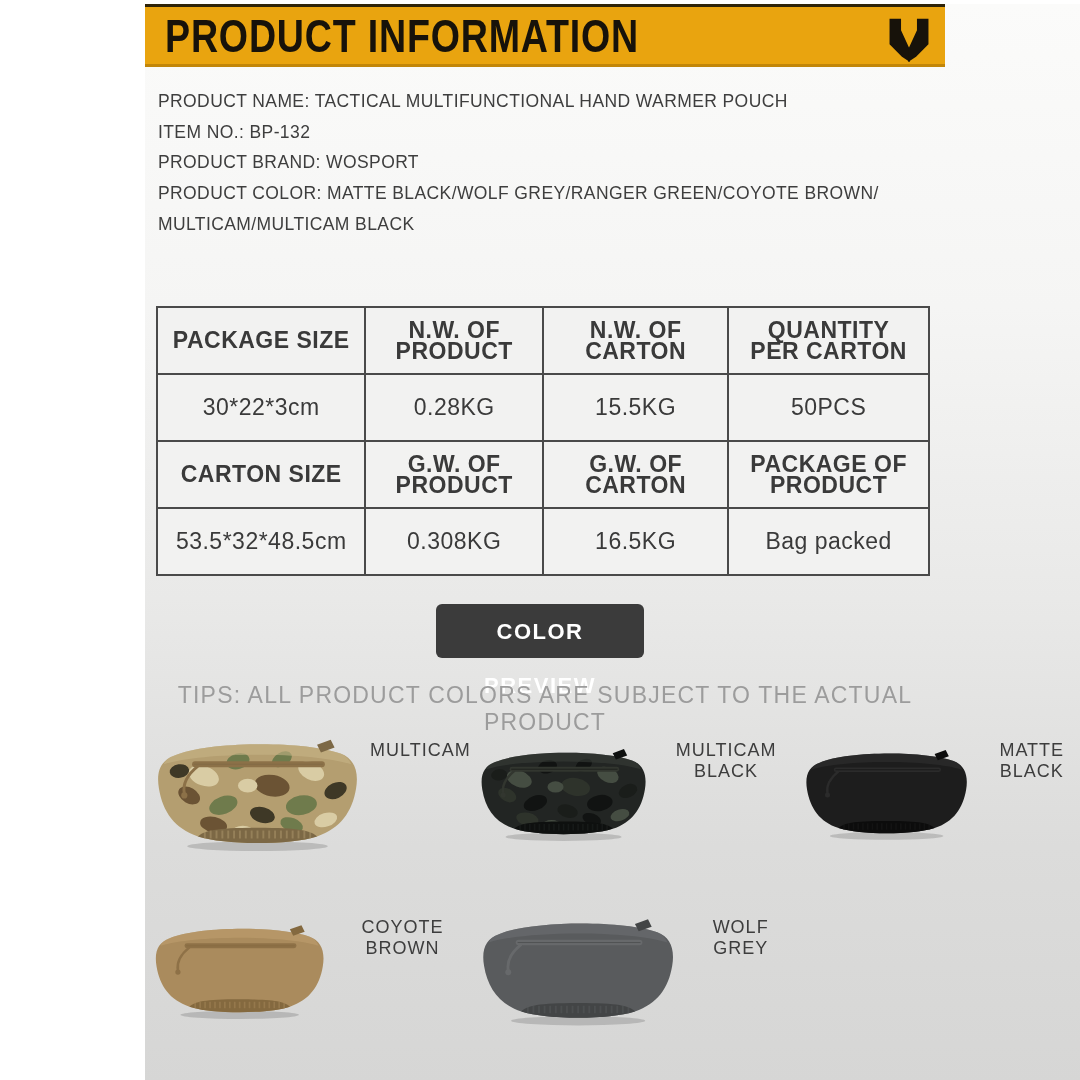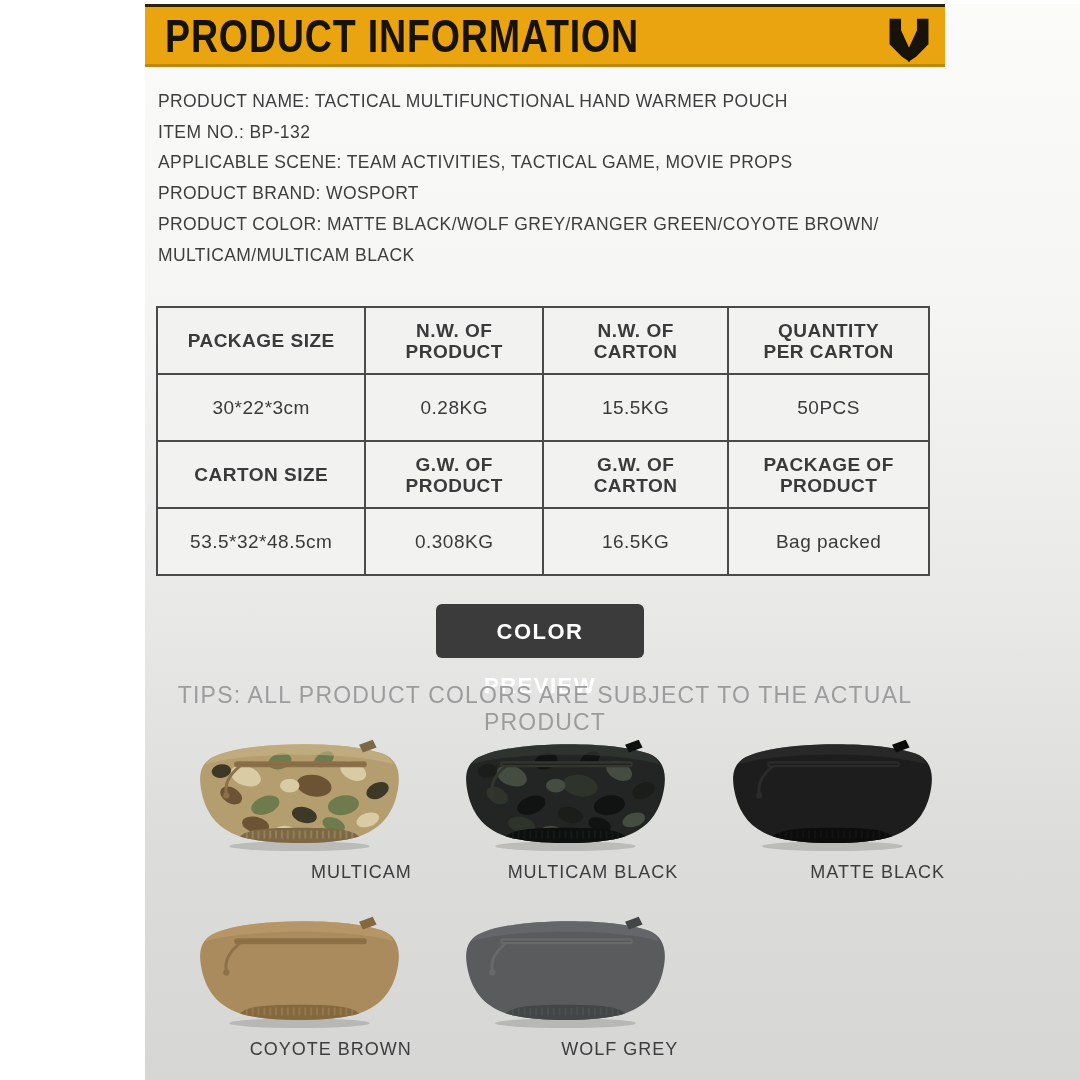--- a/index.html
+++ b/index.html
@@ -32,40 +32,40 @@
     font-size:17.5px;color:#3e3e3e;letter-spacing:.4px;line-height:30.7px;
   }
   
   table.spec{
     position:absolute;left:11px;top:302px;width:774px;
     border-collapse:collapse;table-layout:fixed;
     background:#f2f2f1;
   }
   table.spec td{
     border:2px solid #4a4a4a;height:65px;text-align:center;vertical-align:middle;
-    font-size:19px;color:#3a3a3a;letter-spacing:.5px;line-height:21px;padding:0 12px;
+    font-size:23px;color:#3a3a3a;letter-spacing:.5px;line-height:21px;padding:0 12px;
   }
   table.spec tr.hdr td{font-weight:bold;}
   
   .preview-btn{
     position:absolute;left:291px;top:600px;width:208px;height:54px;
     background:#3b3b3b;border-radius:6px;border:none;cursor:pointer;
     color:#ffffff;font-family:"Liberation Sans",sans-serif;
     font-size:22px;font-weight:bold;letter-spacing:1.5px;line-height:54px;text-align:center;
   }
   .tips{
     position:absolute;left:0;top:678px;width:800px;text-align:center;
     font-size:23px;color:#9c9c9c;letter-spacing:1.2px;
   }
   
   .swatch-grid{
     position:absolute;left:0;top:728px;width:800px;
     display:grid;grid-template-columns:repeat(3,1fr);grid-row-gap:12px;
   }
-  .swatch{display:flex;flex-direction:column;align-items:flex-end;height:165px;}
+  .swatch{display:flex;flex-direction:row;align-items:flex-start;height:165px;}
   .swatch svg{width:225px;height:122px;}
   .swatch .lbl{
     margin-top:8px;font-size:18px;color:#3d3d3d;letter-spacing:1px;text-align:center;
   }
   
   .pouch .body{fill:var(--base);}
   .pouch .sheen{fill:var(--hi);opacity:.55;}
   .pouch .band{fill:var(--shade);}
   .pouch .ribs{stroke:var(--base);opacity:.45;}
   .pouch .zip{fill:var(--zip);}
@@ -97,21 +97,20 @@
     <div class="title">PRODUCT INFORMATION</div>
     <svg class="logo" viewBox="0 0 44 52">
       <polygon points="0,3 13,3 13,16 23,38 23,52 14,46 0,32" fill="#17120a"></polygon>
       <polygon points="44,3 31,3 31,16 21,38 21,52 30,46 44,32" fill="#17120a"></polygon>
     </svg>
   </div>
 
   <div class="details">
     <div>PRODUCT NAME: TACTICAL MULTIFUNCTIONAL HAND WARMER POUCH</div>
     <div>ITEM NO.: BP-132</div>
-    <div>APPLICABLE SCENE: TEAM ACTIVITIES, TACTICAL GAME, MOVIE PROPS</div>
     <div>PRODUCT BRAND: WOSPORT</div>
     <div>PRODUCT COLOR: MATTE BLACK/WOLF GREY/RANGER GREEN/COYOTE BROWN/</div>
     <div>MULTICAM/MULTICAM BLACK</div>
   </div>
 
   <table class="spec">
     <colgroup>
         <col style="width:27%">
         <col style="width:23%">
         <col style="width:24%">

